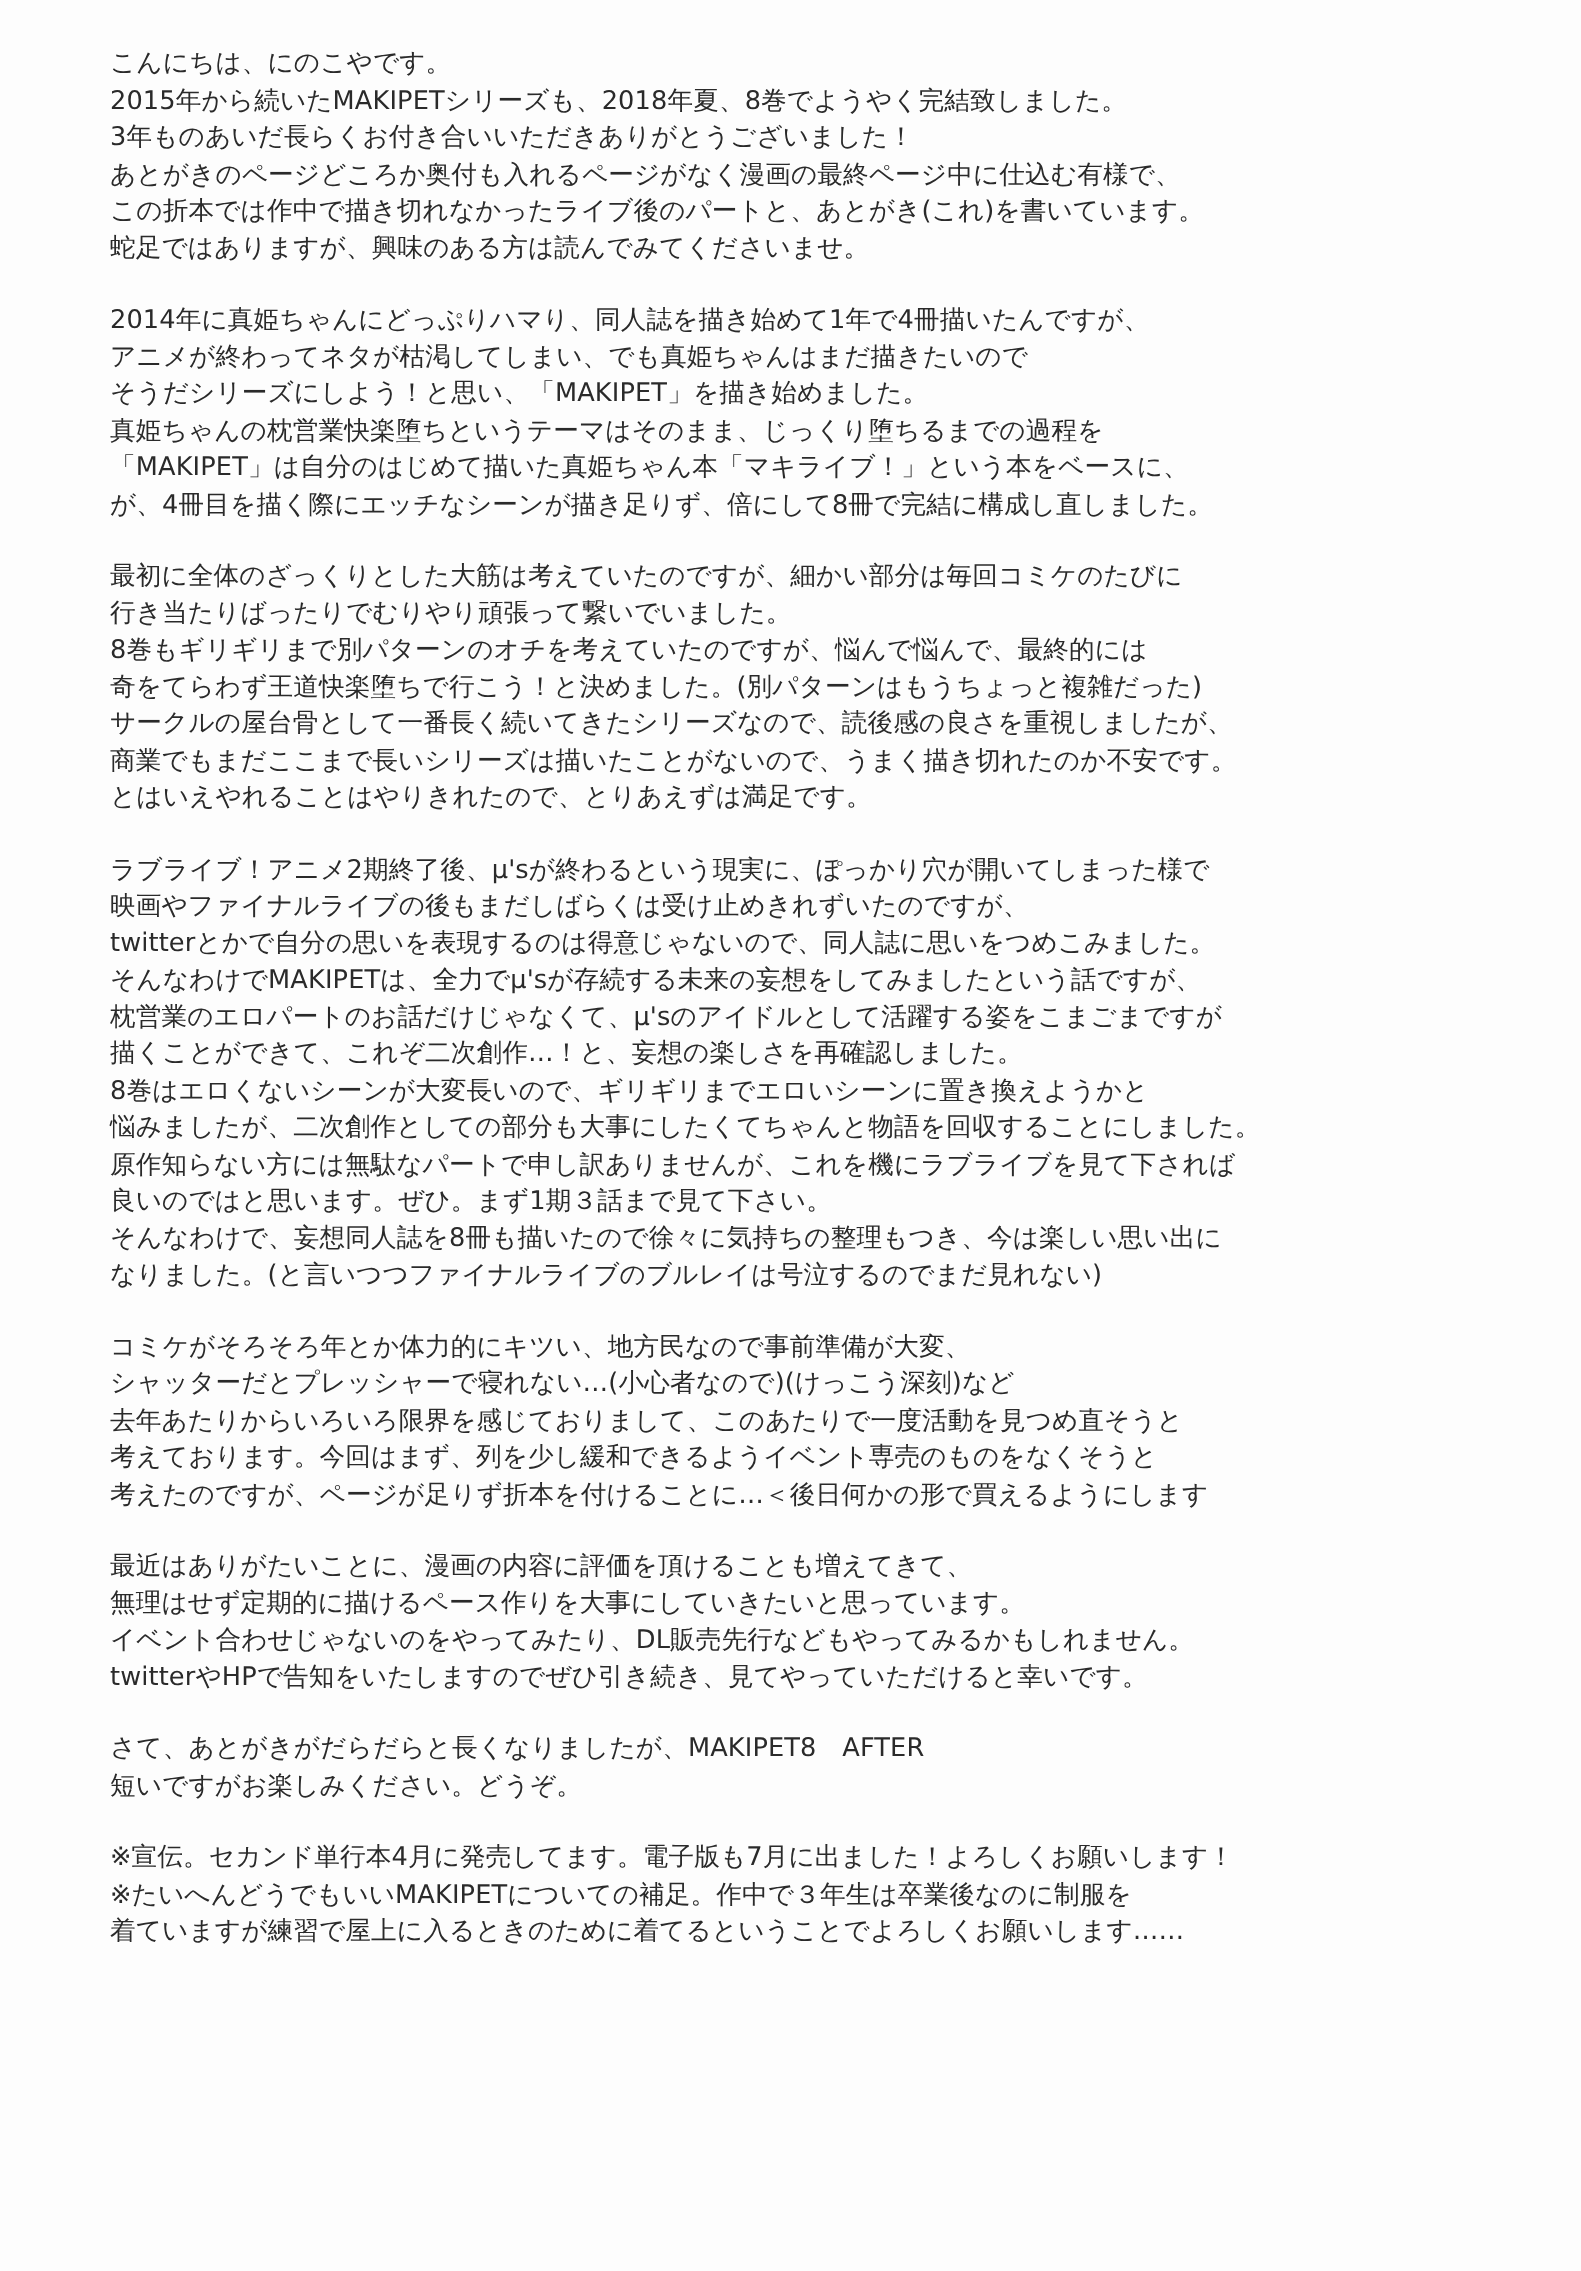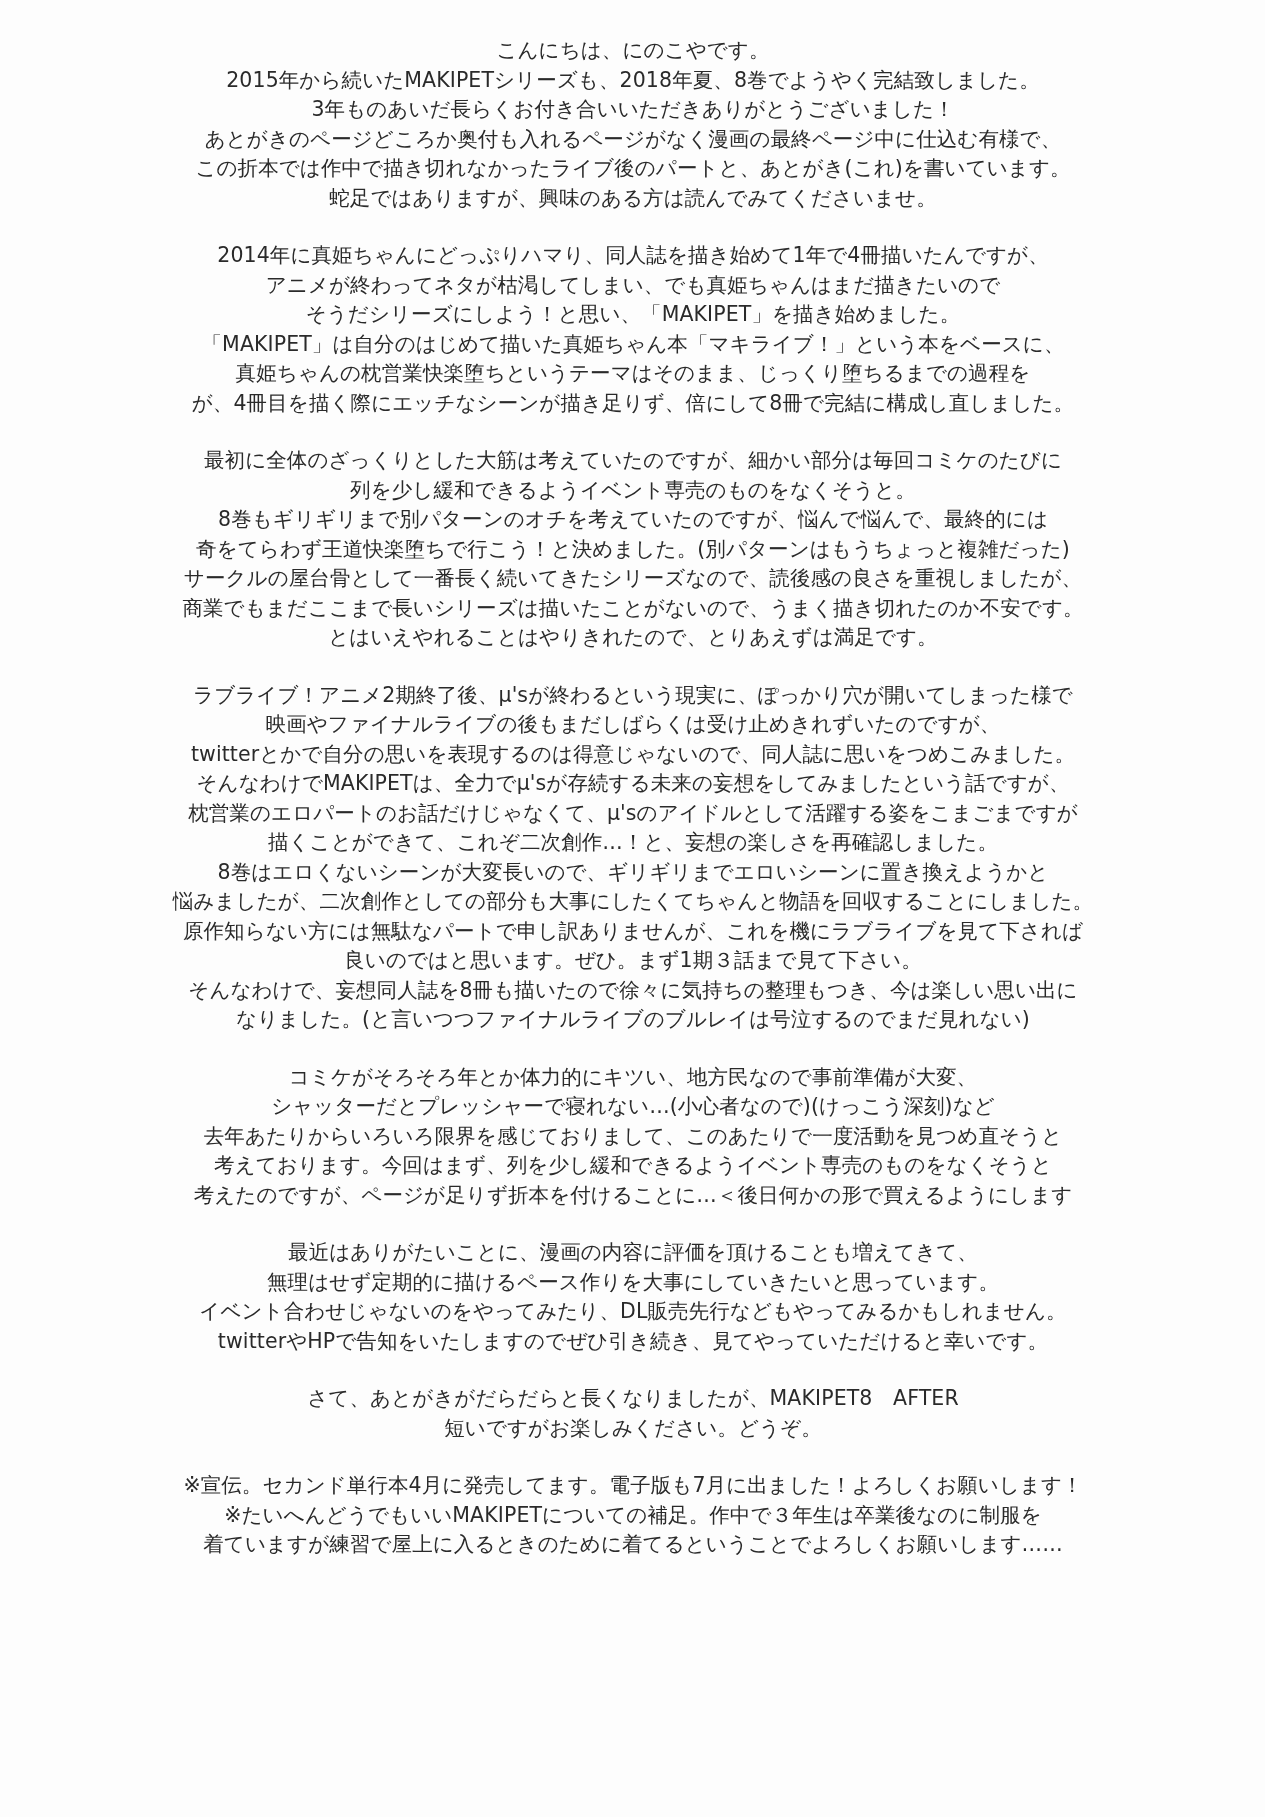--- a/index.html
+++ b/index.html
@@ -13,21 +13,20 @@
     height: 1817px;
     background: #fdfdfd;
     overflow: hidden;
     font-family: "DejaVu Sans", sans-serif;
   }
   #text-body {
     position: absolute;
     left: 88px;
     top: 36px;
     width: 1090px;
-    text-align: center;
   }
   .para {
     margin: 0 0 28px 0;
   }
   .para:last-child {
     margin-bottom: 0;
   }
   .line {
     display: block;
     font-size: 20.5px;
@@ -50,28 +49,28 @@
       <span class="line">3年ものあいだ長らくお付き合いいただきありがとうございました！</span>
       <span class="line">あとがきのページどころか奥付も入れるページがなく漫画の最終ページ中に仕込む有様で、</span>
       <span class="line">この折本では作中で描き切れなかったライブ後のパートと、あとがき(これ)を書いています。</span>
       <span class="line">蛇足ではありますが、興味のある方は読んでみてくださいませ。</span>
     </div>
 
     <div class="para">
       <span class="line">2014年に真姫ちゃんにどっぷりハマり、同人誌を描き始めて1年で4冊描いたんですが、</span>
       <span class="line">アニメが終わってネタが枯渇してしまい、でも真姫ちゃんはまだ描きたいので</span>
       <span class="line">そうだシリーズにしよう！と思い、「MAKIPET」を描き始めました。</span>
+      <span class="line">真姫ちゃんの枕営業快楽堕ちというテーマはそのまま、じっくり堕ちるまでの過程を</span>
       <span class="line">「MAKIPET」は自分のはじめて描いた真姫ちゃん本「マキライブ！」という本をベースに、</span>
-      <span class="line">真姫ちゃんの枕営業快楽堕ちというテーマはそのまま、じっくり堕ちるまでの過程を</span>
       <span class="line">が、4冊目を描く際にエッチなシーンが描き足りず、倍にして8冊で完結に構成し直しました。</span>
     </div>
 
     <div class="para">
       <span class="line">最初に全体のざっくりとした大筋は考えていたのですが、細かい部分は毎回コミケのたびに</span>
-      <span class="line">列を少し緩和できるようイベント専売のものをなくそうと。</span>
+      <span class="line">行き当たりばったりでむりやり頑張って繋いでいました。</span>
       <span class="line">8巻もギリギリまで別パターンのオチを考えていたのですが、悩んで悩んで、最終的には</span>
       <span class="line">奇をてらわず王道快楽堕ちで行こう！と決めました。(別パターンはもうちょっと複雑だった)</span>
       <span class="line">サークルの屋台骨として一番長く続いてきたシリーズなので、読後感の良さを重視しましたが、</span>
       <span class="line">商業でもまだここまで長いシリーズは描いたことがないので、うまく描き切れたのか不安です。</span>
       <span class="line">とはいえやれることはやりきれたので、とりあえずは満足です。</span>
     </div>
 
     <div class="para">
       <span class="line">ラブライブ！アニメ2期終了後、μ'sが終わるという現実に、ぽっかり穴が開いてしまった様で</span>
       <span class="line">映画やファイナルライブの後もまだしばらくは受け止めきれずいたのですが、</span>

